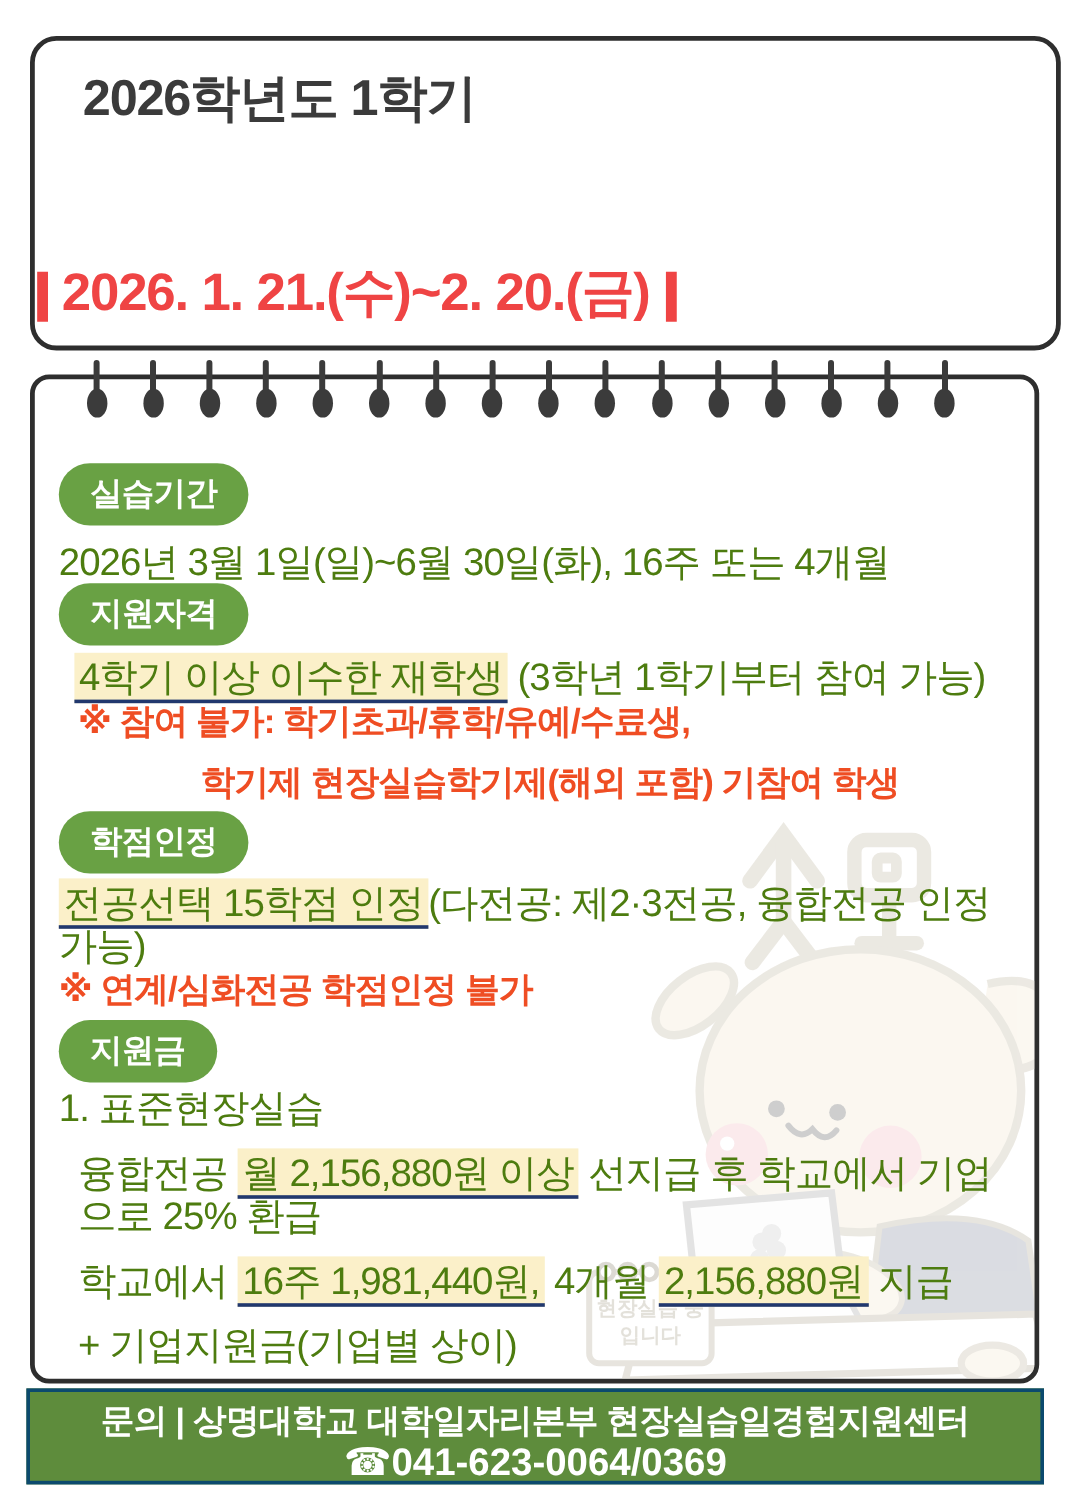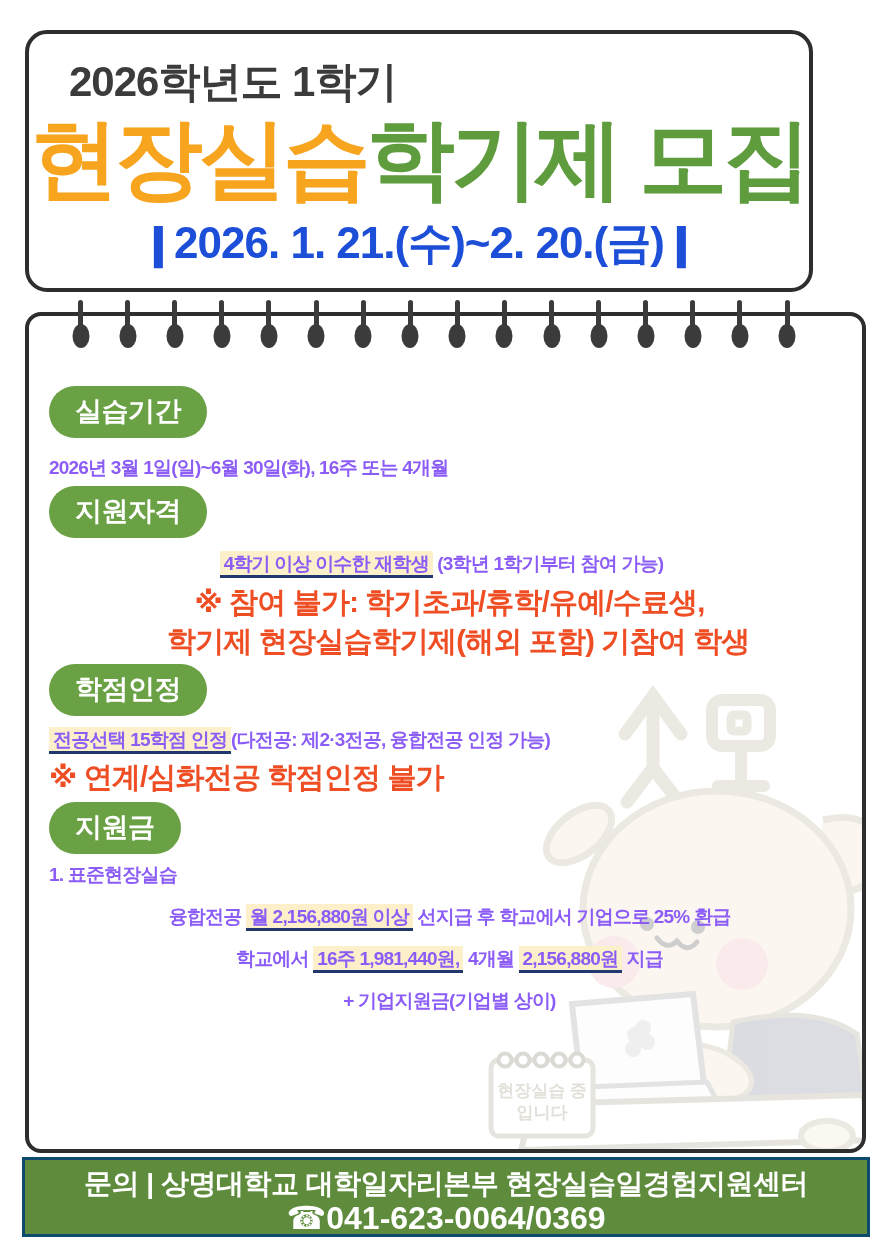--- a/index.html
+++ b/index.html
@@ -3,37 +3,37 @@
 <meta charset="utf-8">
 <style>
   html,body{margin:0;padding:0;}
   body{
     width:891px;height:1260px;position:relative;background:#ffffff;
     font-family:"Liberation Sans","DejaVu Sans",sans-serif;
     font-weight:700;overflow:hidden;
   }
   
   .header-box{
-    position:absolute;left:25px;top:30px;width:788px;height:262px;
+    position:absolute;left:25px;top:30px;width:859px;height:262px;
     border:4px solid #2e2e2e;border-radius:22px;background:#fff;
     box-sizing:border-box;
   }
   .header-term{
     position:absolute;left:40px;top:20px;font-size:42px;color:#3b3b3b;
     font-weight:800;letter-spacing:-1px;white-space:nowrap;
   }
   .header-title{
     position:absolute;left:0;right:0;top:66px;text-align:center;
     font-size:88px;font-weight:800;letter-spacing:-4px;white-space:nowrap;
   }
   .t-orange{color:#F7A41F;}
   .t-green{color:#5E9C3E;}
   .header-date{
-    position:absolute;left:0;right:0;top:180px;text-align:center;
-    font-size:44px;color:#1d4ed8;font-weight:800;letter-spacing:-1px;
+    position:absolute;left:0;right:0;top:180px;
+    font-size:44px;color:#ef4444;font-weight:800;letter-spacing:-1px;
     white-space:nowrap;
   }
   .header-date .bar{display:inline-block;transform:scaleX(1.6);}
 
   
   .main-box{
     position:absolute;left:25px;top:312px;width:841px;height:841px;
     border:4px solid #2e2e2e;border-radius:16px;background:#fff;
     box-sizing:border-box;
   }
@@ -43,49 +43,46 @@
   .pin::after{
     content:"";position:absolute;left:50%;transform:translateX(-50%);
     top:24px;width:17px;height:24px;background:#3b3b3b;border-radius:50%;
   }
   .content{position:relative;z-index:2;padding:70px 28px 0 20px;}
 
   .badge{
     display:inline-block;background:#69A144;color:#ffffff;font-size:27px;
     font-weight:800;padding:7px 26px 9px;border-radius:27px;letter-spacing:-0.5px;
   }
-  .line{font-size:19px;color:#8b5cf6;font-weight:700;letter-spacing:-0.8px;line-height:36px;}
+  .line{font-size:32px;color:#4d7c0f;font-weight:400;letter-spacing:-0.8px;line-height:36px;}
   .note{font-size:29px;color:#EF4D23;font-weight:800;letter-spacing:-0.8px;line-height:33px;}
   .hl{background:#FBF0C9;border-bottom:3px solid #21386E;padding:2px 4px 1px;}
-  .indent1{padding-left:16px;text-align:center;}
+  .indent1{padding-left:16px;}
   .indent2{padding-left:118px;}
 
   .mt12{margin-top:12px;}  .mt18{}  .mt8{margin-top:8px;text-align:center;}
-  .mt4{margin-top:4px;}    .mt6{margin-top:6px;}    .mt2{margin-top:6px;}
+  .mt4{margin-top:4px;}    .mt6{margin-top:6px;}    .mt2{margin-top:18px;}
   .mt10{margin-top:10px;}  .mt3{margin-top:3px;}
 
   .mascot{position:absolute;left:446px;top:356px;opacity:0.5;z-index:1;}
 
   
   .footer-bar{
     position:absolute;left:22px;top:1157px;width:848px;height:80px;
     background:#5E8C3C;border:3px solid #0c4a6e;box-sizing:border-box;
     color:#ffffff;text-align:center;
   }
   .footer-line1{font-size:28px;font-weight:800;letter-spacing:-0.5px;margin-top:6px;line-height:36px;}
   .footer-line2{font-size:32px;font-weight:700;letter-spacing:0;line-height:32px;}
 </style>
 </head>
 <body>
 
 <div class="header-box">
   <div class="header-term">2026학년도 1학기</div>
-  <div class="header-title">
-    <span class="t-orange">현장실습</span><span class="t-green">학기제 모집</span>
-  </div>
   <div class="header-date">
     <span class="bar">|</span>
     <span>2026. 1. 21.(수)~2. 20.(금)</span>
     <span class="bar">|</span>
   </div>
 </div>
 
 <div class="main-box">
   <div class="pins">
       <span class="pin" style="left: 49px;"></span>

